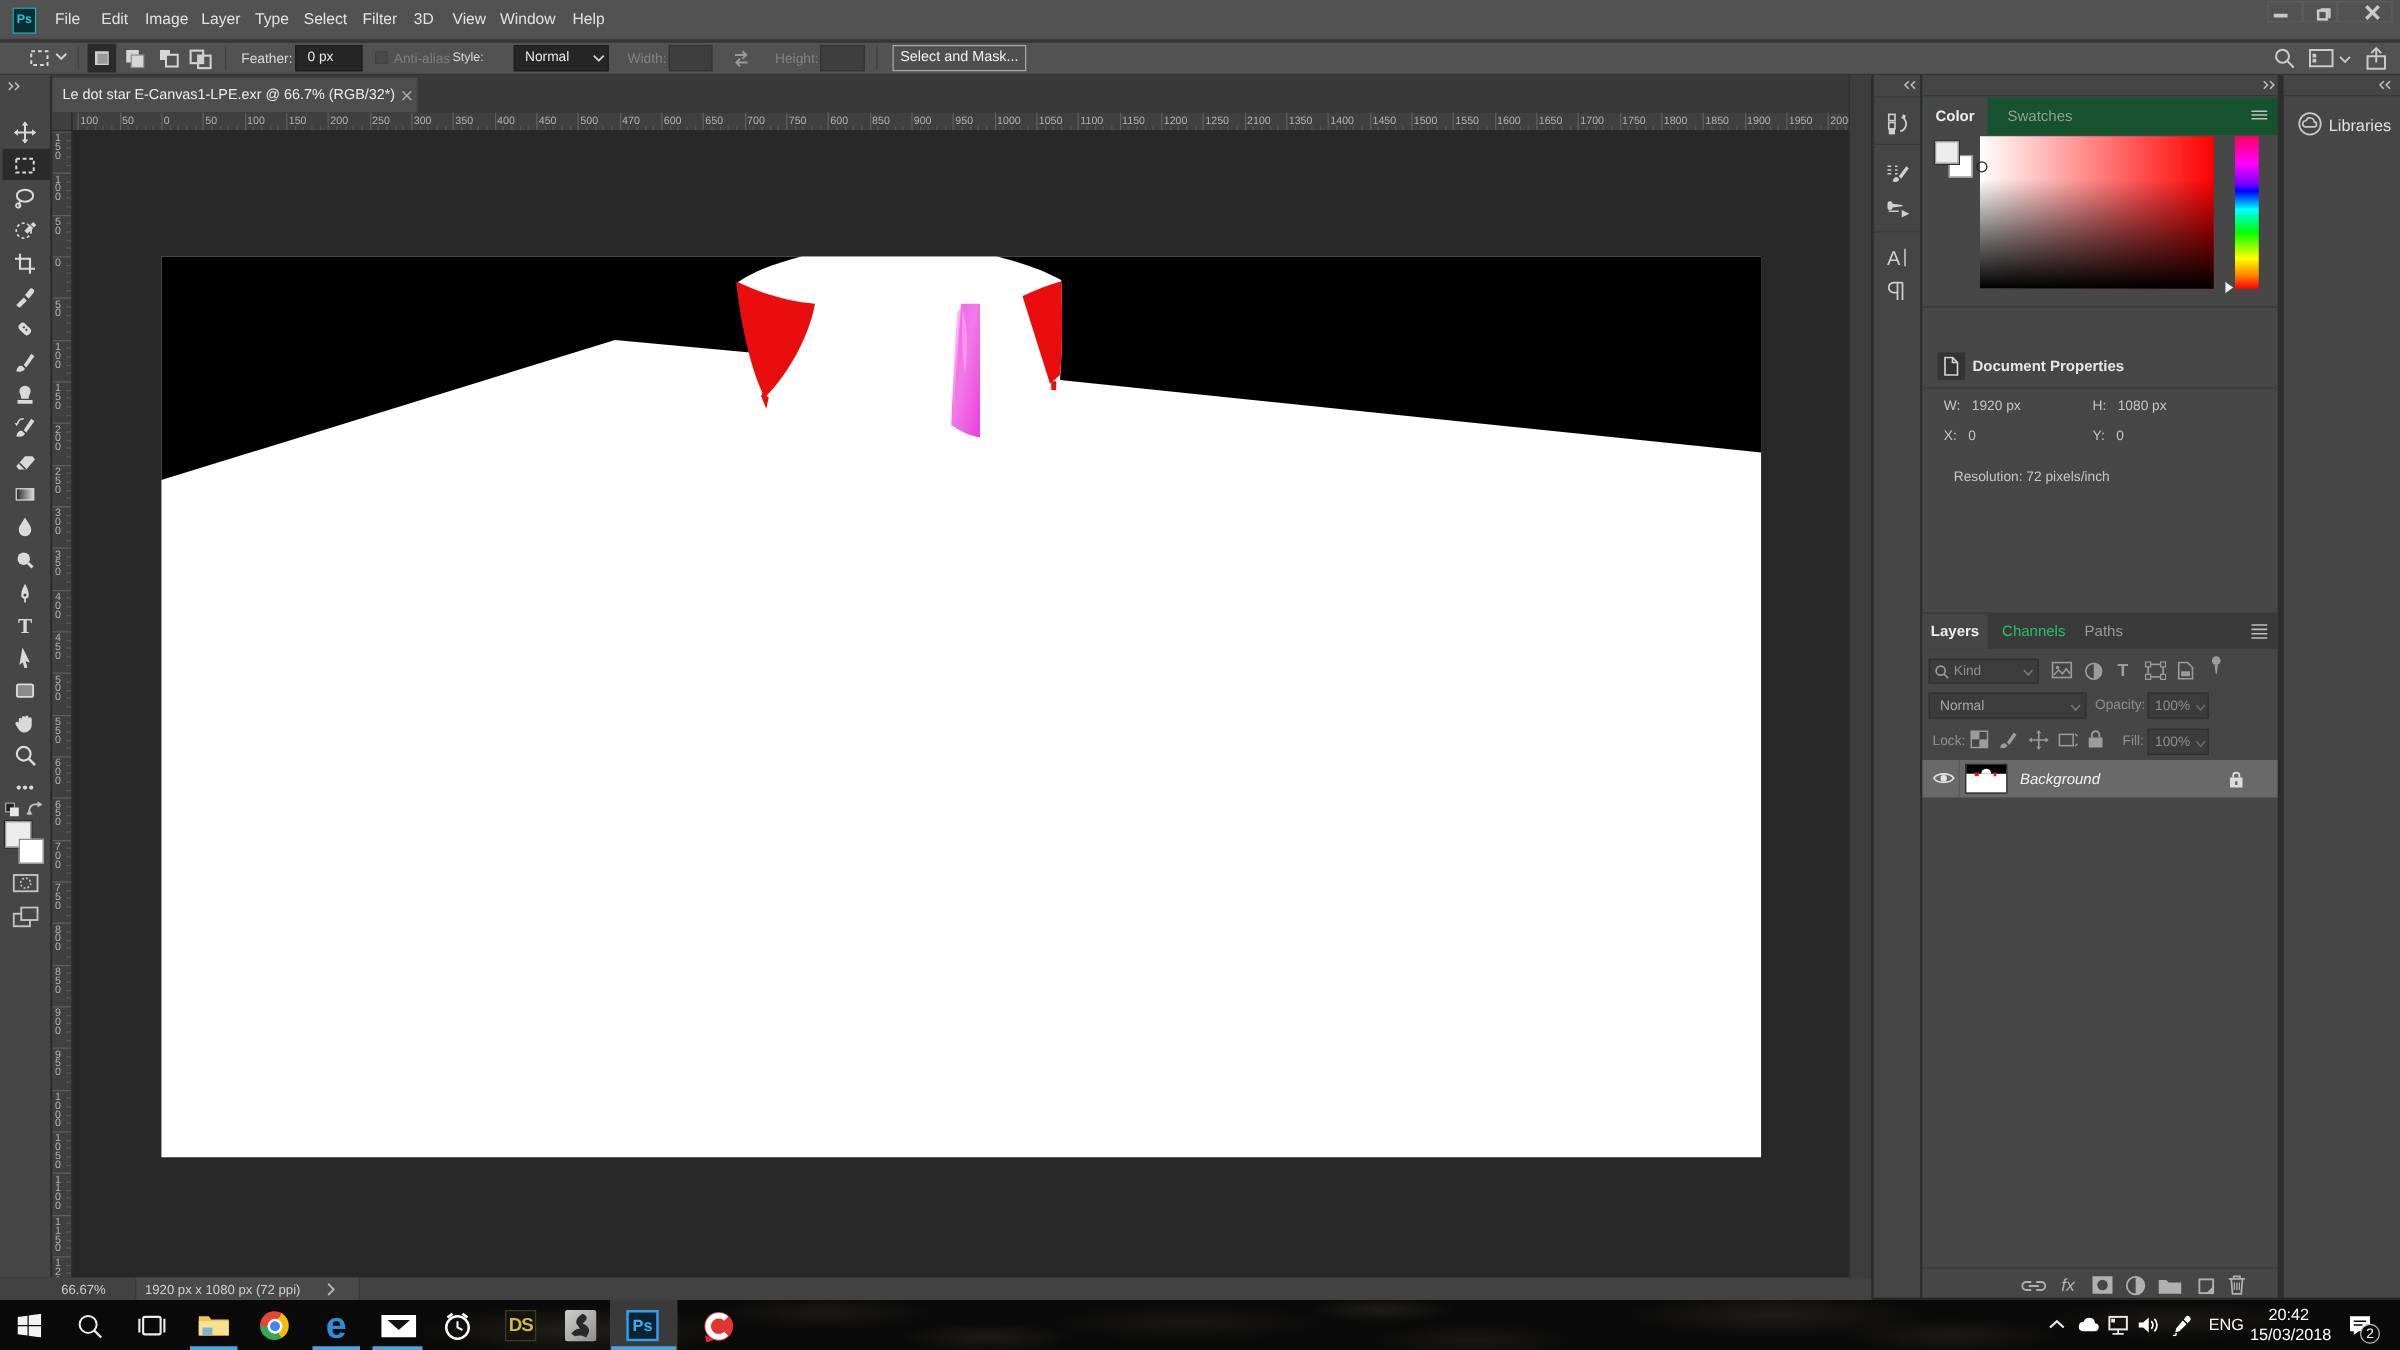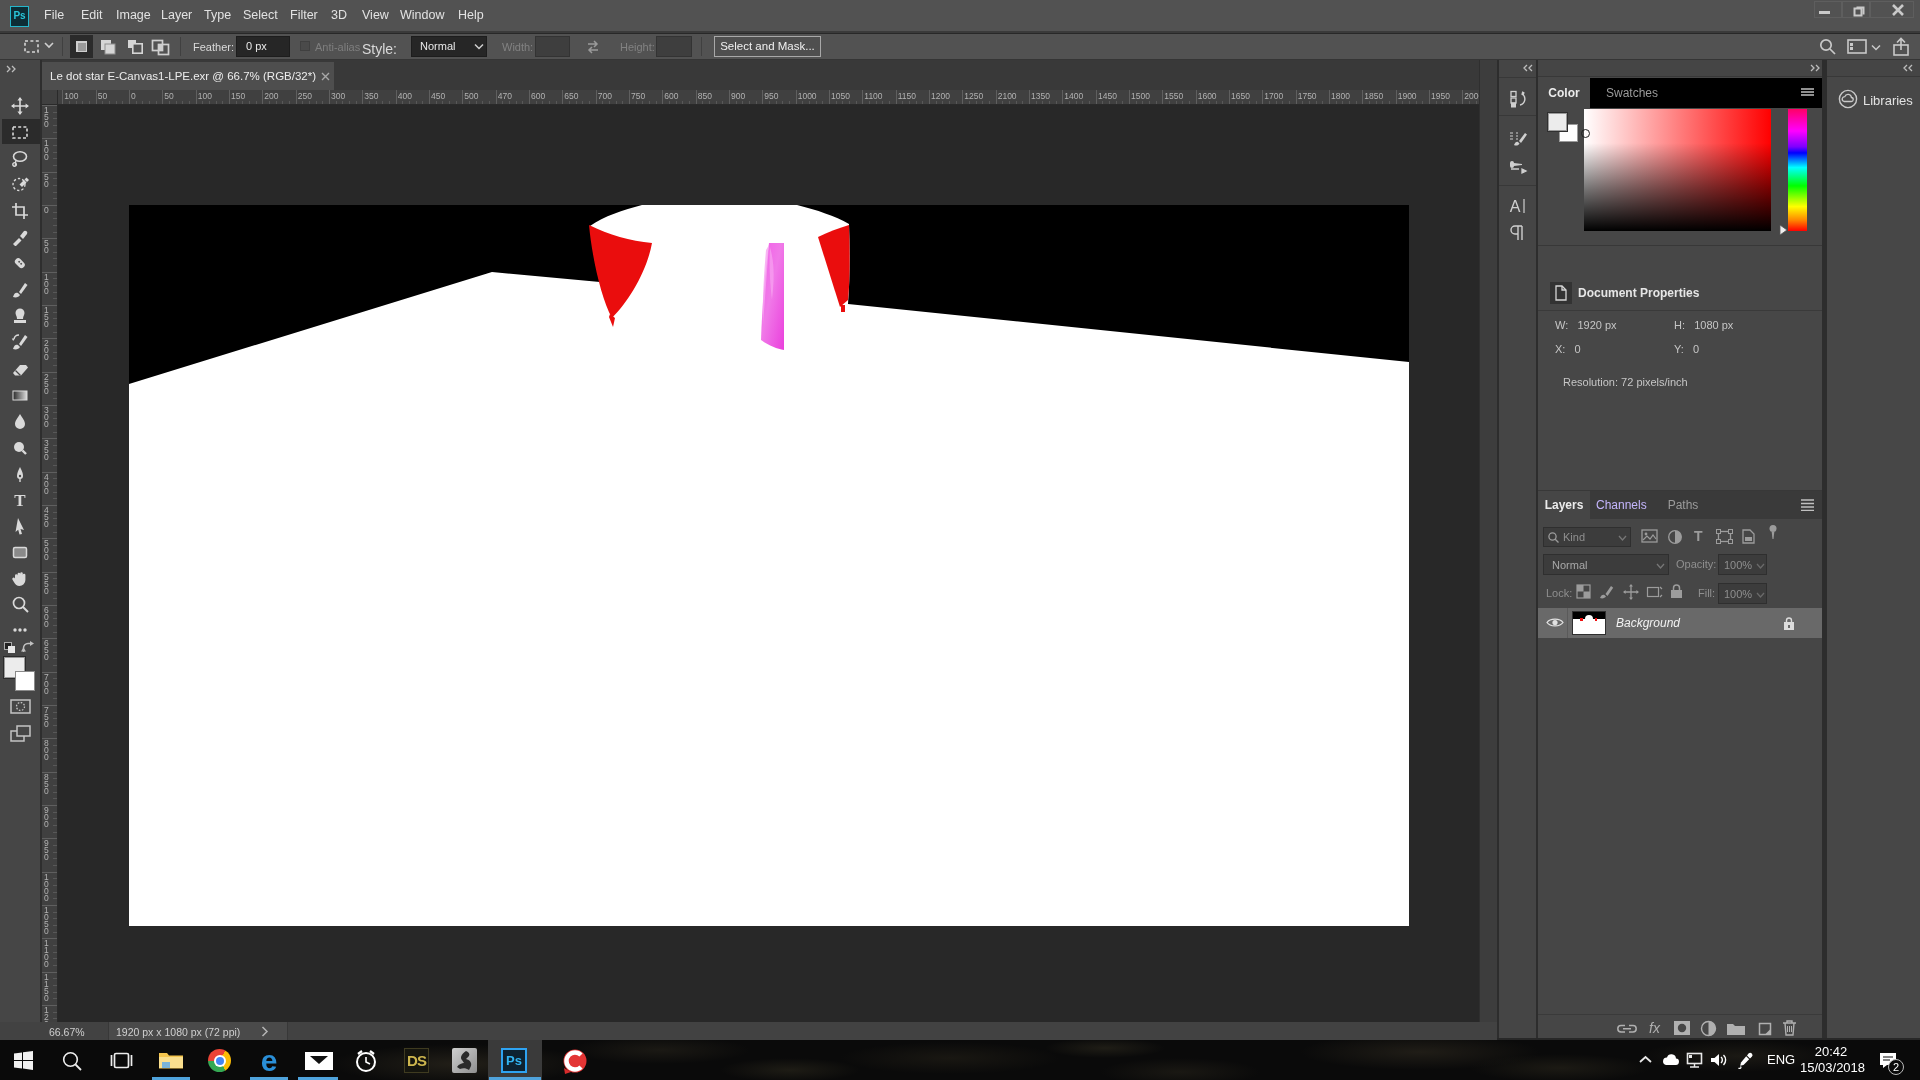--- a/index.html
+++ b/index.html
@@ -58,21 +58,21 @@
 <svg class="abs" style="left:151px;top:5px" width="19" height="17">
       <rect x="1.5" y="1.5" width="10" height="10" fill="none" stroke="#cfcfcf" stroke-width="1.7"></rect>
       <rect x="7.5" y="5.5" width="10" height="10" fill="none" stroke="#cfcfcf" stroke-width="1.7"></rect>
       <rect x="7.5" y="5.5" width="4" height="6" fill="#cfcfcf"></rect>
     </svg>
 <div class="abs" style="left:180px;top:3px;width:1px;height:19px;background:#404040"></div>
 <div class="abs" style="left:193px;top:7px;font-size:11px;color:#dadada">Feather:</div>
 <div class="abs" style="left:236px;top:2px;width:54px;height:21px;background:#262626;border:1px solid #1d1d1d;color:#e8e8e8;font-size:11px;line-height:19px;padding-left:9px">0 px</div>
 <div class="abs" style="left:300px;top:7px;width:10px;height:10px;background:#4a4a4a;border:1px solid #404040"></div>
 <div class="abs" style="left:315px;top:7px;font-size:11px;color:#7e7e7e">Anti-alias</div>
-<div class="abs" style="left:362px;top:7px;font-size:14px;color:#dadada">Style:</div>
+<div class="abs" style="left:362px;top:7px;font-size:10px;color:#dadada">Style:</div>
 <div class="abs" style="left:411px;top:2px;width:76px;height:21px;background:#262626;border:1px solid #1d1d1d;color:#e8e8e8;font-size:11px;line-height:19px;padding-left:8px">Normal</div>
 <svg class="abs" style="left:474px;top:9px" width="10" height="8">
       <path d="M1,1.5 L5,5.5 L9,1.5" fill="none" stroke="#cfcfcf" stroke-width="1.5"></path>
     </svg>
 <div class="abs" style="left:502px;top:7px;font-size:11px;color:#828282">Width:</div>
 <div class="abs" style="left:535px;top:2px;width:35px;height:21px;background:#3e3e3e;border:1px solid #333"></div>
 <svg class="abs" style="left:584px;top:4px" width="18" height="18">
       <path d="M4,6 h9 M10,3 l3,3 -3,3" fill="none" stroke="#9a9a9a" stroke-width="1.5"></path>
       <path d="M14,12 h-9 M8,9 l-3,3 3,3" fill="none" stroke="#9a9a9a" stroke-width="1.5"></path>
     </svg>
@@ -698,21 +698,21 @@
     </svg>
 <svg class="abs" style="left:10px;top:164px" width="18" height="18">
       <path d="M13,2 V16 M9,2 V16 M13,2 H6 a4,4 0 0 0 0,8 h3" fill="none" stroke="#cfcfcf" stroke-width="1.4"></path>
     </svg>
 </div>
 <div class="abs" style="left:1538px;top:60px;width:284px;height:978px;background:#474747">
 <div class="abs" style="left:0;top:0;width:284px;height:17px;background:#454545;border-bottom:1px solid #383838"></div>
 <svg class="abs" style="left:270px;top:4px" width="14" height="8">
       <path d="M3,1 l3,3 -3,3 M8,1 l3,3 -3,3" fill="none" stroke="#bdbdbd" stroke-width="1.3"></path>
     </svg>
-<div class="abs" style="left:0;top:18px;width:284px;height:30px;background:#000000">
+<div class="abs" style="left:0;top:18px;width:284px;height:30px;background:#14532d">
 <div class="abs" style="left:0;top:0;width:52px;height:30px;background:#474747;color:#ececec;font-size:12px;font-weight:bold;text-align:center;line-height:30px">Color</div>
 <div class="abs" style="left:59px;top:0;width:70px;height:30px;color:#9b9b9b;font-size:12px;text-align:center;line-height:30px">Swatches</div>
 <svg class="abs" style="left:263px;top:10px" width="13" height="10">
         <path d="M0,1 h13 M0,4 h13 M0,7 h13" stroke="#c0c0c0" stroke-width="1.3"></path>
       </svg>
 </div>
 <div class="abs" style="left:0;top:48px;width:284px;height:137px;background:#474747">
 <div class="abs" style="left:10px;top:5px;width:19px;height:18px;background:#ececec;border:1px solid #9a9a9a;box-shadow:0 0 0 1px #303030;z-index:2"></div>
 <div class="abs" style="left:21px;top:16px;width:19px;height:18px;background:#fff;border:1px solid #9a9a9a"></div>
 <div class="abs" style="left:46px;top:1px;width:187px;height:122px;background:linear-gradient(to bottom,rgba(0,0,0,0) 28%,rgba(0,0,0,0.55) 66%,#000 100%),linear-gradient(to right,#fff 0%,#ff0000 100%)"></div>
@@ -733,21 +733,21 @@
 <div class="abs" style="left:0;top:64px;width:284px;height:1px;background:#3a3a3a"></div>
 <div class="abs" style="left:17px;top:73px;font-size:11px;color:#c6c6c6">W:&nbsp;&nbsp;&nbsp;1920 px</div>
 <div class="abs" style="left:136px;top:73px;font-size:11px;color:#c6c6c6">H:&nbsp;&nbsp;&nbsp;1080 px</div>
 <div class="abs" style="left:17px;top:97px;font-size:11px;color:#c6c6c6">X:&nbsp;&nbsp;&nbsp;0</div>
 <div class="abs" style="left:136px;top:97px;font-size:11px;color:#c6c6c6">Y:&nbsp;&nbsp;&nbsp;0</div>
 <div class="abs" style="left:25px;top:130px;font-size:11px;color:#c6c6c6">Resolution: 72 pixels/inch</div>
 </div>
 <div class="abs" style="left:0;top:430px;width:284px;height:548px;background:#464646;border-top:1px solid #383838">
 <div class="abs" style="left:0;top:0;width:284px;height:28px;background:#3a3a3a">
 <div class="abs" style="left:0;top:0;width:52px;height:28px;background:#464646;color:#ececec;font-size:12px;font-weight:bold;text-align:center;line-height:28px">Layers</div>
-<div class="abs" style="left:58px;top:0;width:62px;height:28px;color:#c4b5fd;font-size:12px;text-align:left;line-height:28px">Channels</div>
+<div class="abs" style="left:58px;top:0;width:62px;height:28px;color:#22c55e;font-size:12px;text-align:center;line-height:28px">Channels</div>
 <div class="abs" style="left:123px;top:0;width:44px;height:28px;color:#9b9b9b;font-size:12px;text-align:center;line-height:28px">Paths</div>
 <svg class="abs" style="left:263px;top:8px" width="13" height="12">
           <path d="M0,1 h13 M0,4.5 h13 M0,8 h13 M0,11.5 h13" stroke="#c0c0c0" stroke-width="1.3"></path>
         </svg>
 </div>
 <div class="abs" style="left:5px;top:36px;width:88px;height:20px;background:#3c3c3c;border:1px solid #2f2f2f">
         <svg class="abs" style="left:3px;top:3px" width="13" height="13">
           <circle cx="5.5" cy="5.5" r="3.6" fill="none" stroke="#9c9c9c" stroke-width="1.3"></circle>
           <path d="M8.2,8.2 L11.5,11.5" stroke="#9c9c9c" stroke-width="1.3"></path>
         </svg>

